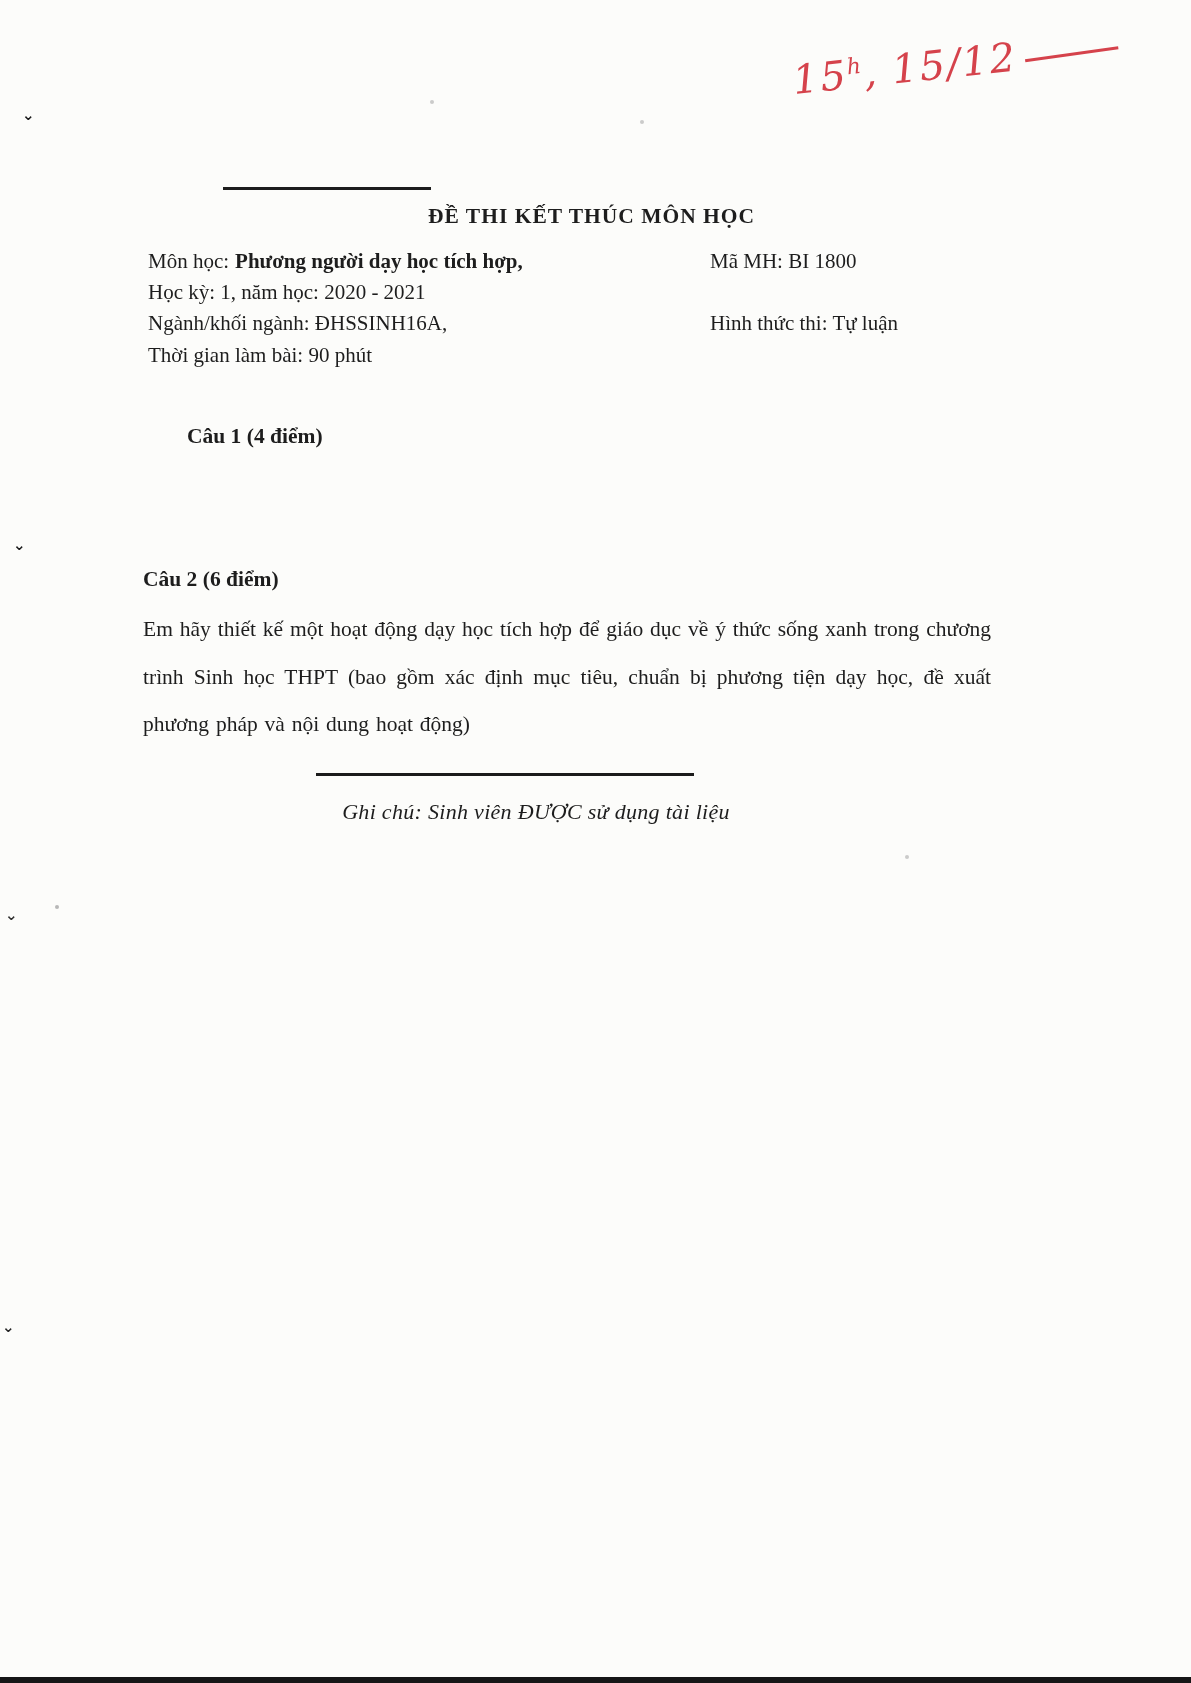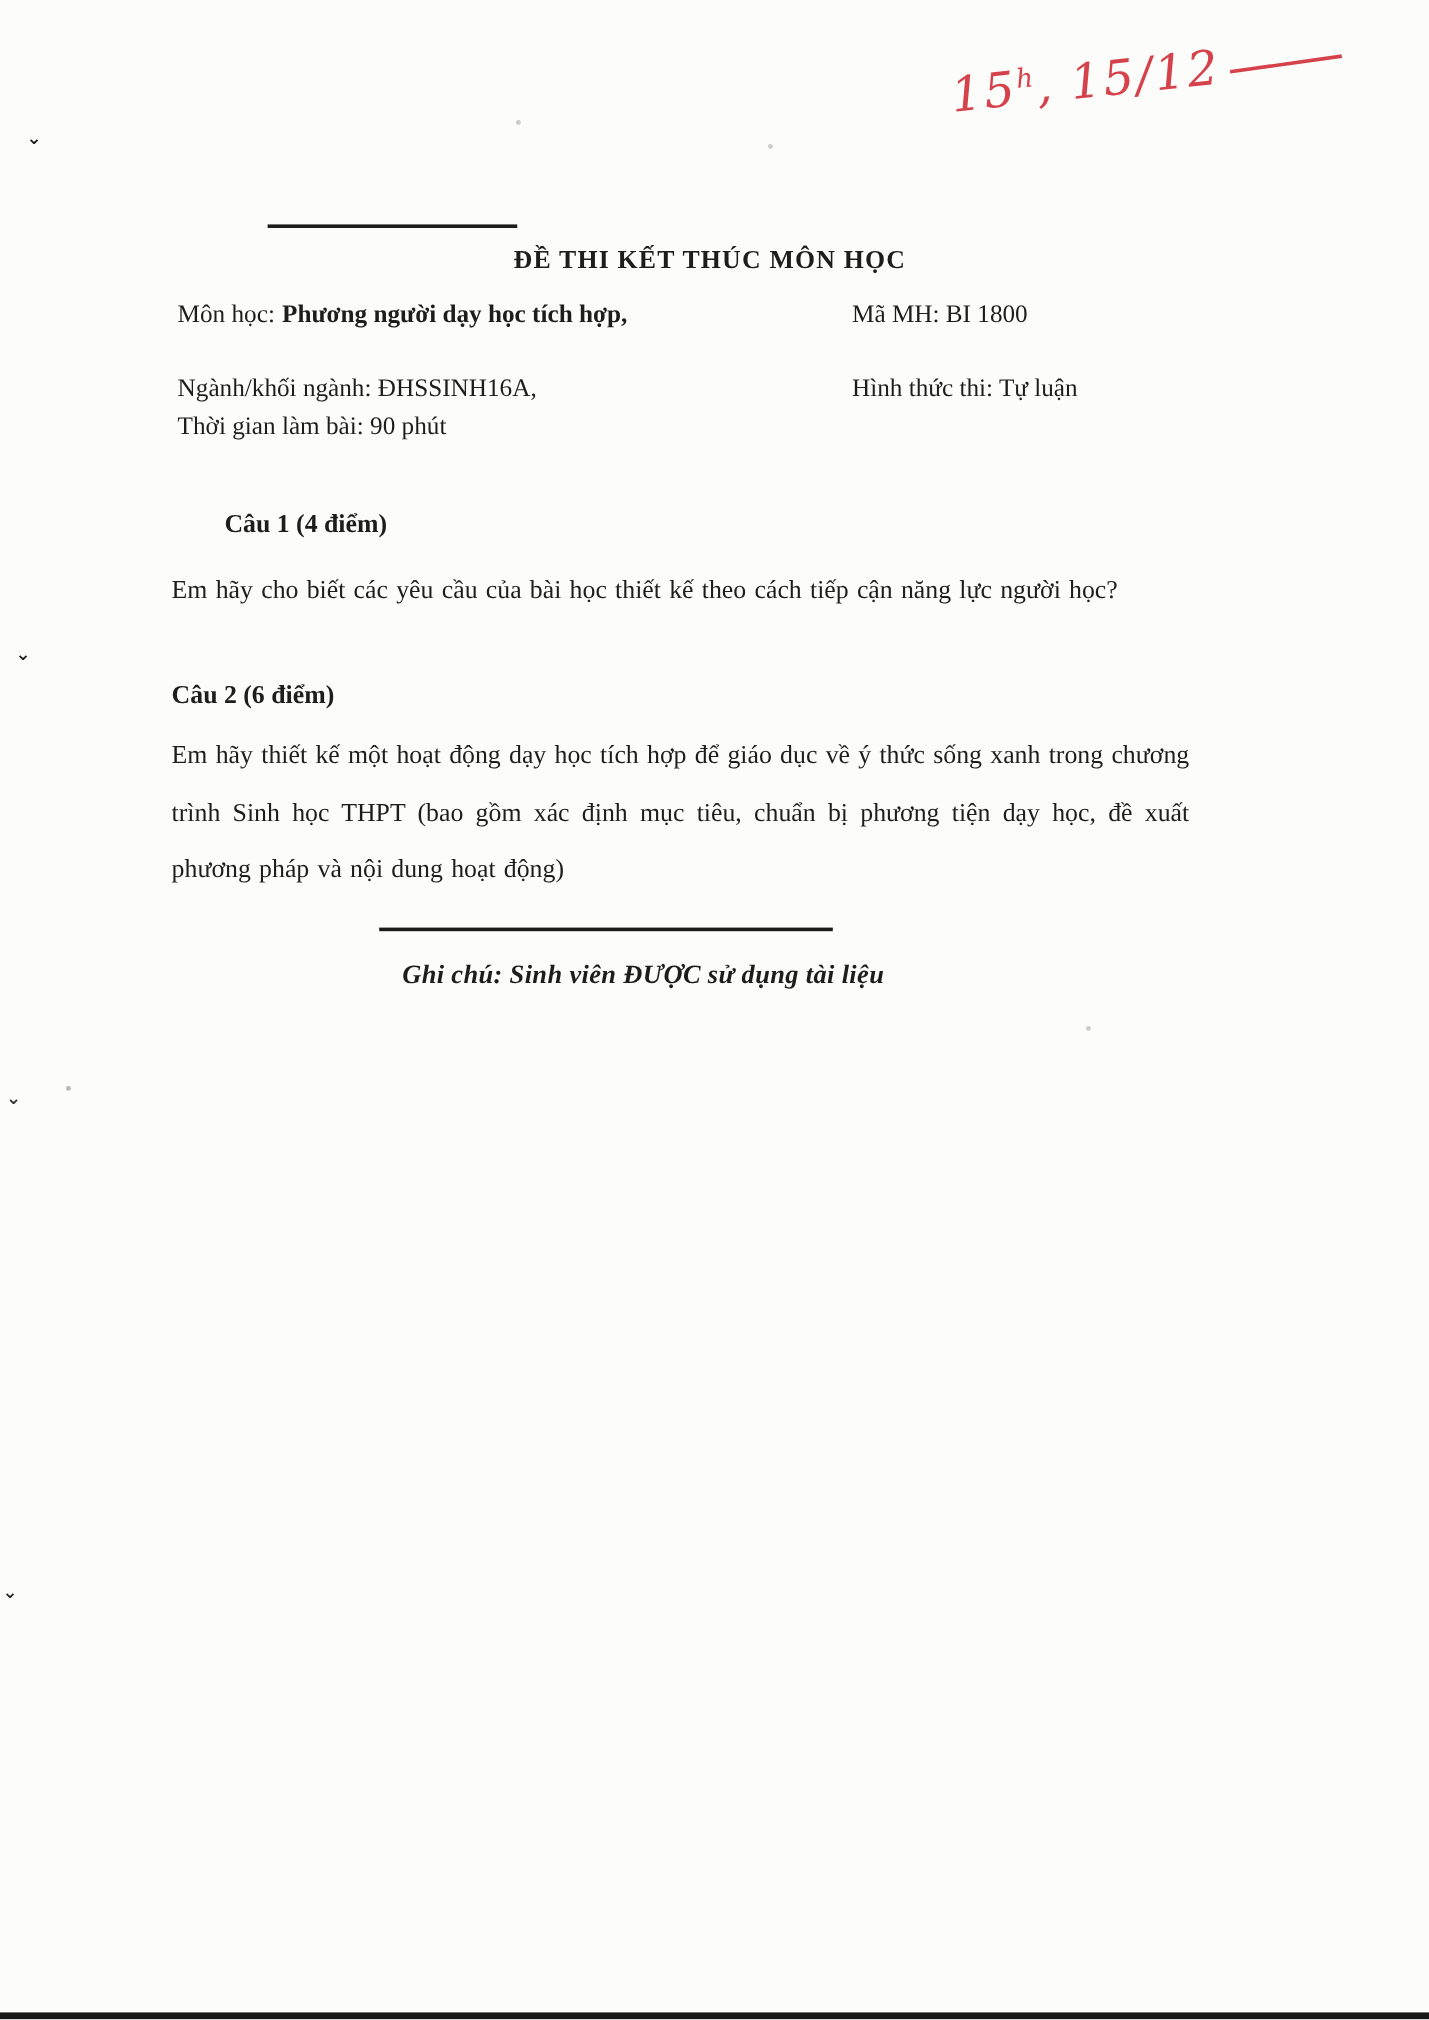--- a/index.html
+++ b/index.html
@@ -64,21 +64,21 @@
   }
   .q1t{top:468px;} .q2t{top:606px;}
 
   .separator-rule{
     position:absolute;left:316px;top:773px;
     width:378px;height:3px;background:#1b1b1b;
   }
   .usage-note{
     position:absolute;left:536px;top:799px;
     transform:translateX(-50%);
-    font-size:22px;font-weight:bold;font-style:italic;
+    font-size:22px;font-weight:normal;font-style:italic;
     white-space:nowrap;letter-spacing:0.3px;text-align:center;
   }
 
   .chevron{
     position:absolute;
     font-family:"DejaVu Sans",sans-serif;
     font-size:15px;font-weight:bold;color:#1a1a1a;line-height:10px;
   }
   .cv1{left:22px;top:110px;}
   .cv2{left:13px;top:540px;}
@@ -103,28 +103,28 @@
 
   <div class="school-underline"></div>
 
   <div class="exam-title">ĐỀ THI KẾT THÚC MÔN HỌC</div>
 
   <div class="info-line row1">
     <span class="subject-label">Môn học:</span><span class="bold">Phương người dạy học tích hợp,</span>
   </div>
   <div class="info-right row1">Mã MH: BI 1800</div>
 
+  <div class="info-line row2">Học kỳ: 1, năm học: 2020 - 2021</div>
 
   <div class="info-line row3">Ngành/khối ngành: ĐHSSINH16A,</div>
   <div class="info-right row3">Hình thức thi: Tự luận</div>
 
   <div class="info-line row4">Thời gian làm bài: 90 phút</div>
 
   <div class="q-heading q1h">Câu 1 (4 điểm)</div>
-  <div class="q-text q1t">Em hãy cho biết các yêu cầu của bài học thiết kế theo cách tiếp cận năng lực người học?</div>
 
   <div class="q-heading q2h">Câu 2 (6 điểm)</div>
   <div class="q-text q2t">Em hãy thiết kế một hoạt động dạy học tích hợp để giáo dục về ý thức sống xanh trong chương trình Sinh học THPT (bao gồm xác định mục tiêu, chuẩn bị phương tiện dạy học, đề xuất phương pháp và nội dung hoạt động)</div>
 
   <div class="separator-rule"></div>
 
   <div class="usage-note">Ghi chú: Sinh viên ĐƯỢC sử dụng tài liệu</div>
 
   <span class="chevron cv1">⌄</span>
   <span class="chevron cv2">⌄</span>

